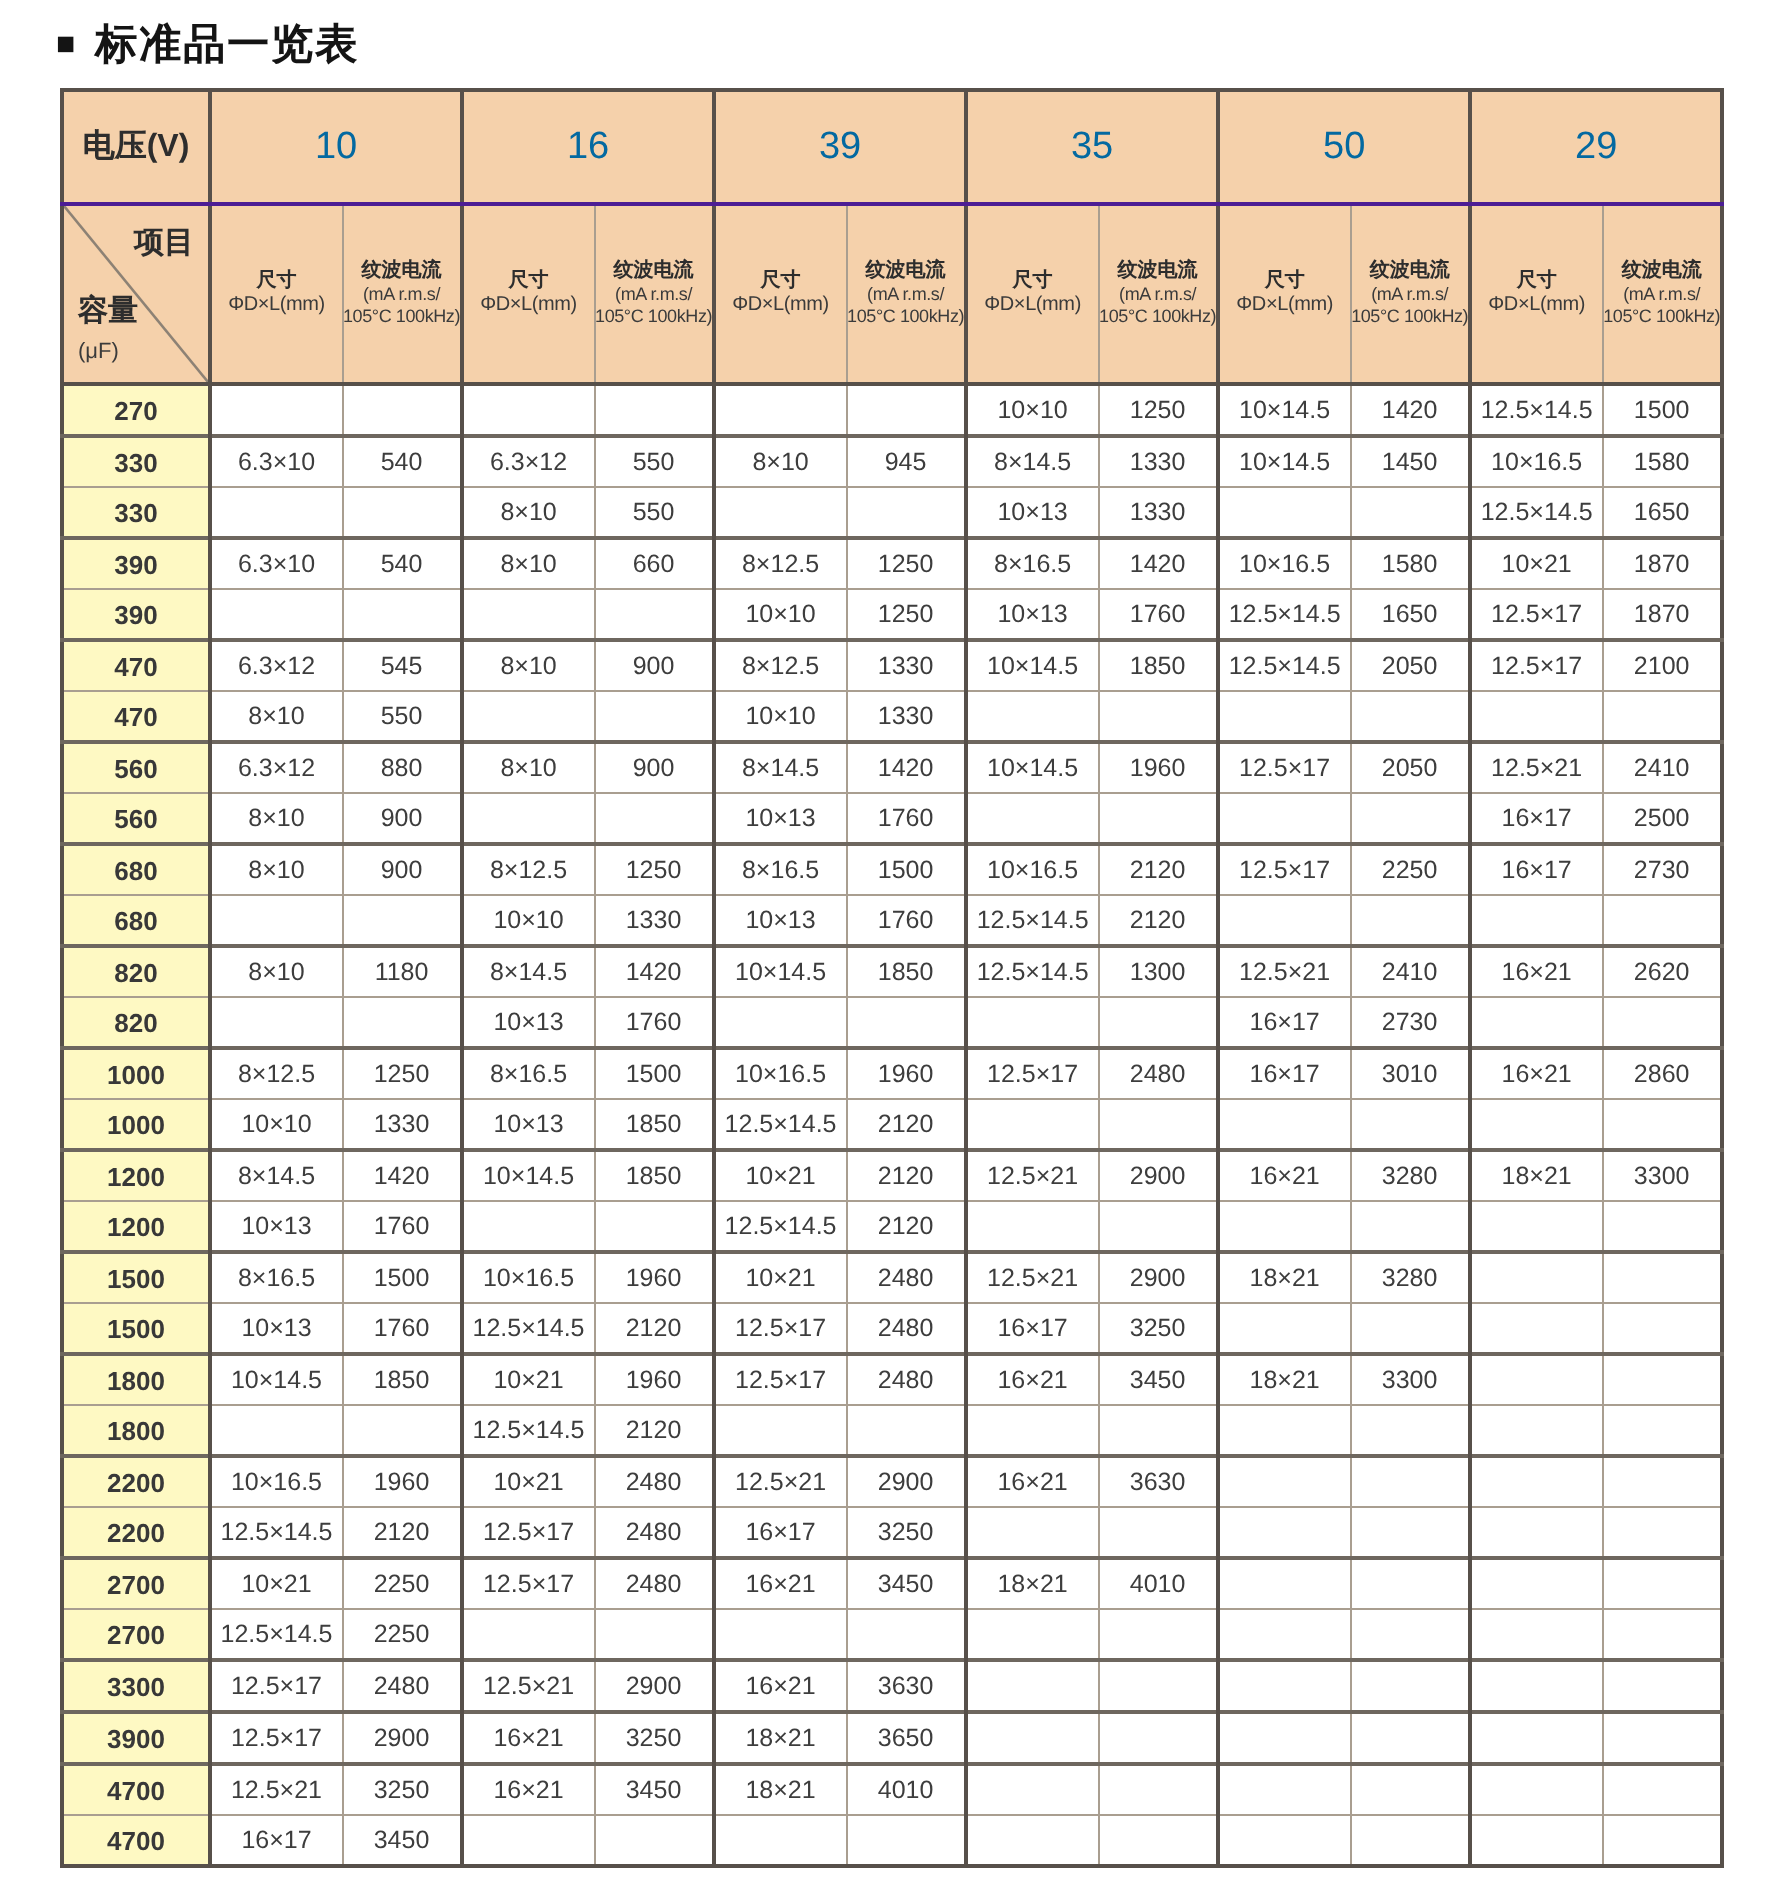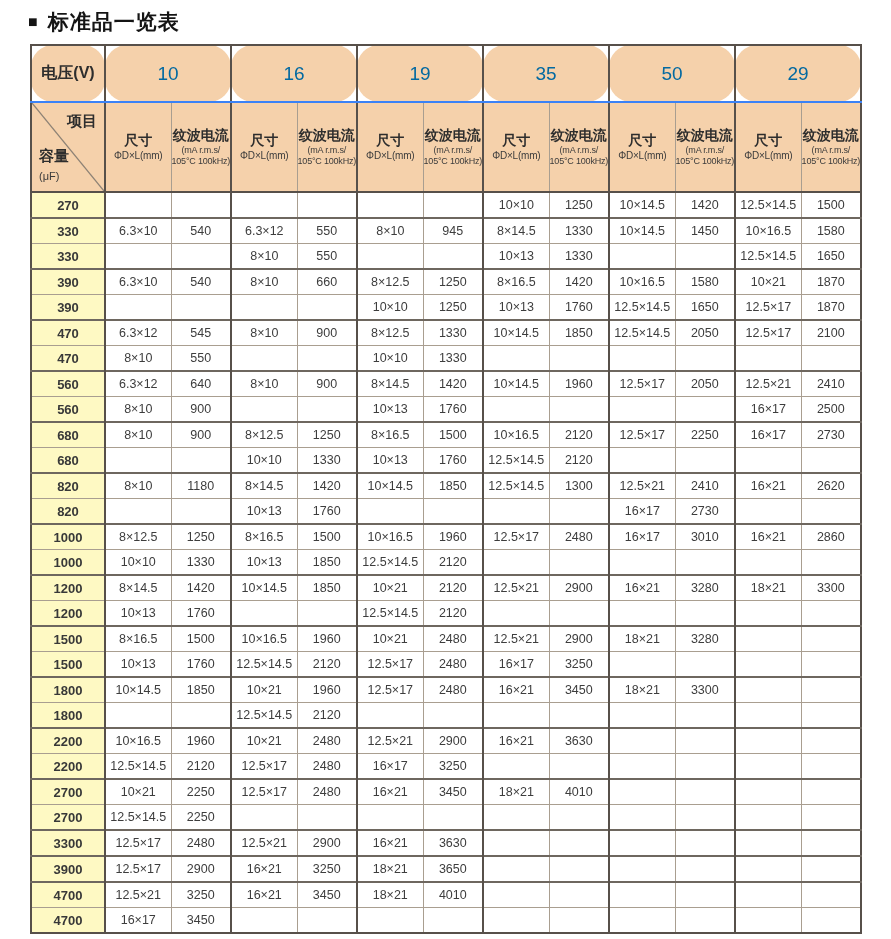--- a/index.html
+++ b/index.html
@@ -18,34 +18,34 @@
     position:absolute; left:30px; top:44px; width:830px;
     border-collapse:collapse; table-layout:fixed;
     border:2px solid #57504a;
   }
   th, td {
     border:1px solid #a99e90;
     padding:0; margin:0; text-align:center; vertical-align:middle;
     color:#3b3b3b; overflow:hidden; white-space:nowrap;
   }
   thead th { background:#f5d1ab; font-weight:normal; }
-  thead tr.volt-row th { height:55px; border-bottom:2px solid #3b82f6;border-radius:22px; }
+  thead tr.volt-row th { height:55px; border-bottom:2px solid #4c1d95; }
   thead tr.item-row th { height:88px; border-bottom:2px solid #57504a; }
 
   .corner-volt { font-size:16px; font-weight:bold; color:#2d2d2d; }
   .volt-val   { font-size:19px; color:#0369a1; }
 
   .corner-diag { position:relative; }
   .diag-line { position:absolute; left:0; top:0; width:100%; height:100%; pointer-events:none; }
   .c-top    { position:absolute; top:9px; right:7px; font-size:15px; font-weight:bold; color:#2d2d2d; }
   .c-bottom { position:absolute; bottom:7px; left:7px; text-align:left; line-height:1.15; }
   .c-bottom .c-word { font-size:15px; font-weight:bold; color:#2d2d2d; }
   .c-bottom .c-unit { font-size:11px; color:#3b3b3b; }
 
-  .sh-main { font-size:14px; font-weight:bold; color:#2d2d2d; line-height:1.25; }
+  .sh-main { font-size:10px; font-weight:bold; color:#2d2d2d; line-height:1.25; }
   .sh-unit { font-size:10px; color:#3b3b3b; line-height:1.25; letter-spacing:-0.2px; }
   .sh-unit.tight { font-size:9px; }
 
   tbody td { height:24px; background:#ffffff; font-size:12.5px; color:#3d3d3d; }
   tbody td.cap {
     background:#fef9c3; font-weight:bold; font-size:13px; color:#383838;text-align:center;
   }
   .group-left { border-left:2px solid #57504a; }
   tbody tr.group-start td { border-top:2px solid #6e675f; }
 </style>
@@ -73,21 +73,21 @@
         <col style="width:60px">
       <col style="width:66px">
         <col style="width:60px">
     </colgroup>
     <thead>
       <tr class="volt-row">
         <th class="corner-volt">电压(V)</th>
 
       <th colspan="2" class="volt-val group-left">10</th>
           <th colspan="2" class="volt-val group-left">16</th>
-          <th colspan="2" class="volt-val group-left">19</th>
+          <th colspan="2" class="volt-val group-left">39</th>
           <th colspan="2" class="volt-val group-left">35</th>
           <th colspan="2" class="volt-val group-left">50</th>
           <th colspan="2" class="volt-val group-left">29</th>
         </tr>
       <tr class="item-row">
         <th class="corner-diag">
           <svg class="diag-line" viewBox="0 0 100 100" preserveAspectRatio="none">
             <line x1="0" y1="0" x2="100" y2="100" stroke="#8d8275" stroke-width="1.3" vector-effect="non-scaling-stroke"></line>
           </svg>
           <span class="c-top">项目</span>
@@ -256,21 +256,21 @@
           <td class="size group-left"></td>
           <td class="ripple"></td>
           <td class="size group-left"></td>
           <td class="ripple"></td>
           <td class="size group-left"></td>
           <td class="ripple"></td>
         </tr>
         <tr class="group-start">
           <td class="cap">560</td>
           <td class="size group-left">6.3×12</td>
-          <td class="ripple">640</td>
+          <td class="ripple">880</td>
           <td class="size group-left">8×10</td>
           <td class="ripple">900</td>
           <td class="size group-left">8×14.5</td>
           <td class="ripple">1420</td>
           <td class="size group-left">10×14.5</td>
           <td class="ripple">1960</td>
           <td class="size group-left">12.5×17</td>
           <td class="ripple">2050</td>
           <td class="size group-left">12.5×21</td>
           <td class="ripple">2410</td>

